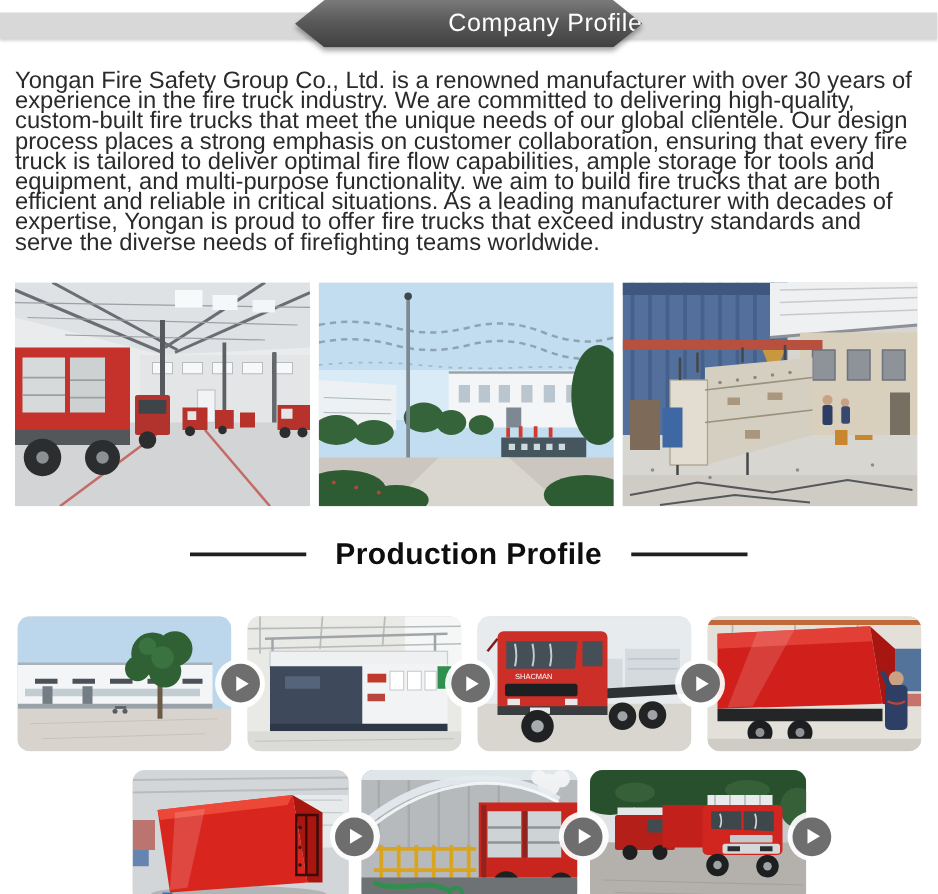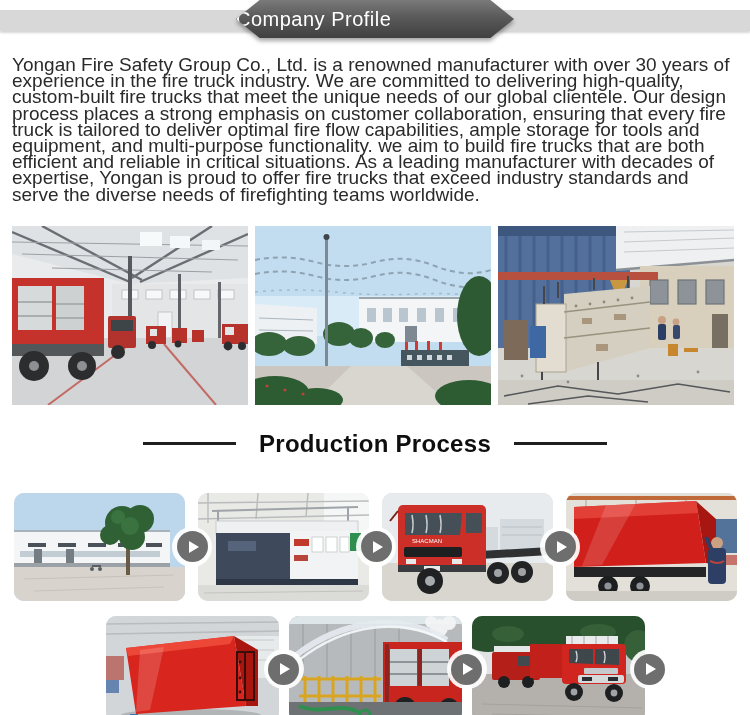--- a/index.html
+++ b/index.html
@@ -6,21 +6,21 @@
   html,body{background:#ffffff}
   body{width:750px;font-family:"Liberation Sans",sans-serif;color:#262626}
   .page{width:750px;overflow:hidden}
 
   
   .banner{position:relative;height:42px}
   .banner-bar{position:absolute;top:10px;left:0;width:100%;height:21px;background:#d8d8d8;box-shadow:0 2px 2px rgba(0,0,0,0.16)}
   .ribbon-wrap{position:absolute;left:50%;top:0;transform:translateX(-50%);filter:drop-shadow(0 3px 2px rgba(0,0,0,0.35))}
   .ribbon{width:278px;height:38px;clip-path:polygon(0 50%,8.5% 0,91.5% 0,100% 50%,91.5% 100%,8.5% 100%);
     background:linear-gradient(180deg,#7a7a7a 0%,#5a5a5a 45%,#404040 100%);
-    display:flex;align-items:center;justify-content:flex-start}
+    display:flex;align-items:center;justify-content:flex-end}
   .ribbon span{color:#ffffff;font-size:20px;letter-spacing:.5px}
 
   
   .about{margin:15px 12px 0 12px;font-size:19px;line-height:16.2px;color:#2a2a2a}
 
   
   .gallery{display:flex;gap:7px;margin:23px 16px 0 12px}
   .gallery figure{flex:1;height:179px;overflow:hidden;background:#e8eaec}
   .gallery svg{display:block;width:100%;height:100%}
 
@@ -308,21 +308,21 @@
         <g fill="#c8872f">
             <rect x="170" y="118" width="10" height="12"></rect>
             <rect x="186" y="122" width="14" height="4"></rect>
           </g>
       </svg>
     </figure>
   </div>
 
   <div class="section-heading">
     <span class="rule"></span>
-    <h2>Production Process</h2>
+    <h2>Production Profile</h2>
     <span class="rule"></span>
   </div>
 
   <div class="process-row row1">
 
     <div class="step">
       <div class="shot">
         <svg viewBox="0 0 171 108" preserveAspectRatio="none">
           <rect width="171" height="108" fill="#bcd7ec"></rect>
           <rect y="74" width="171" height="34" fill="#d8d4cd"></rect>

